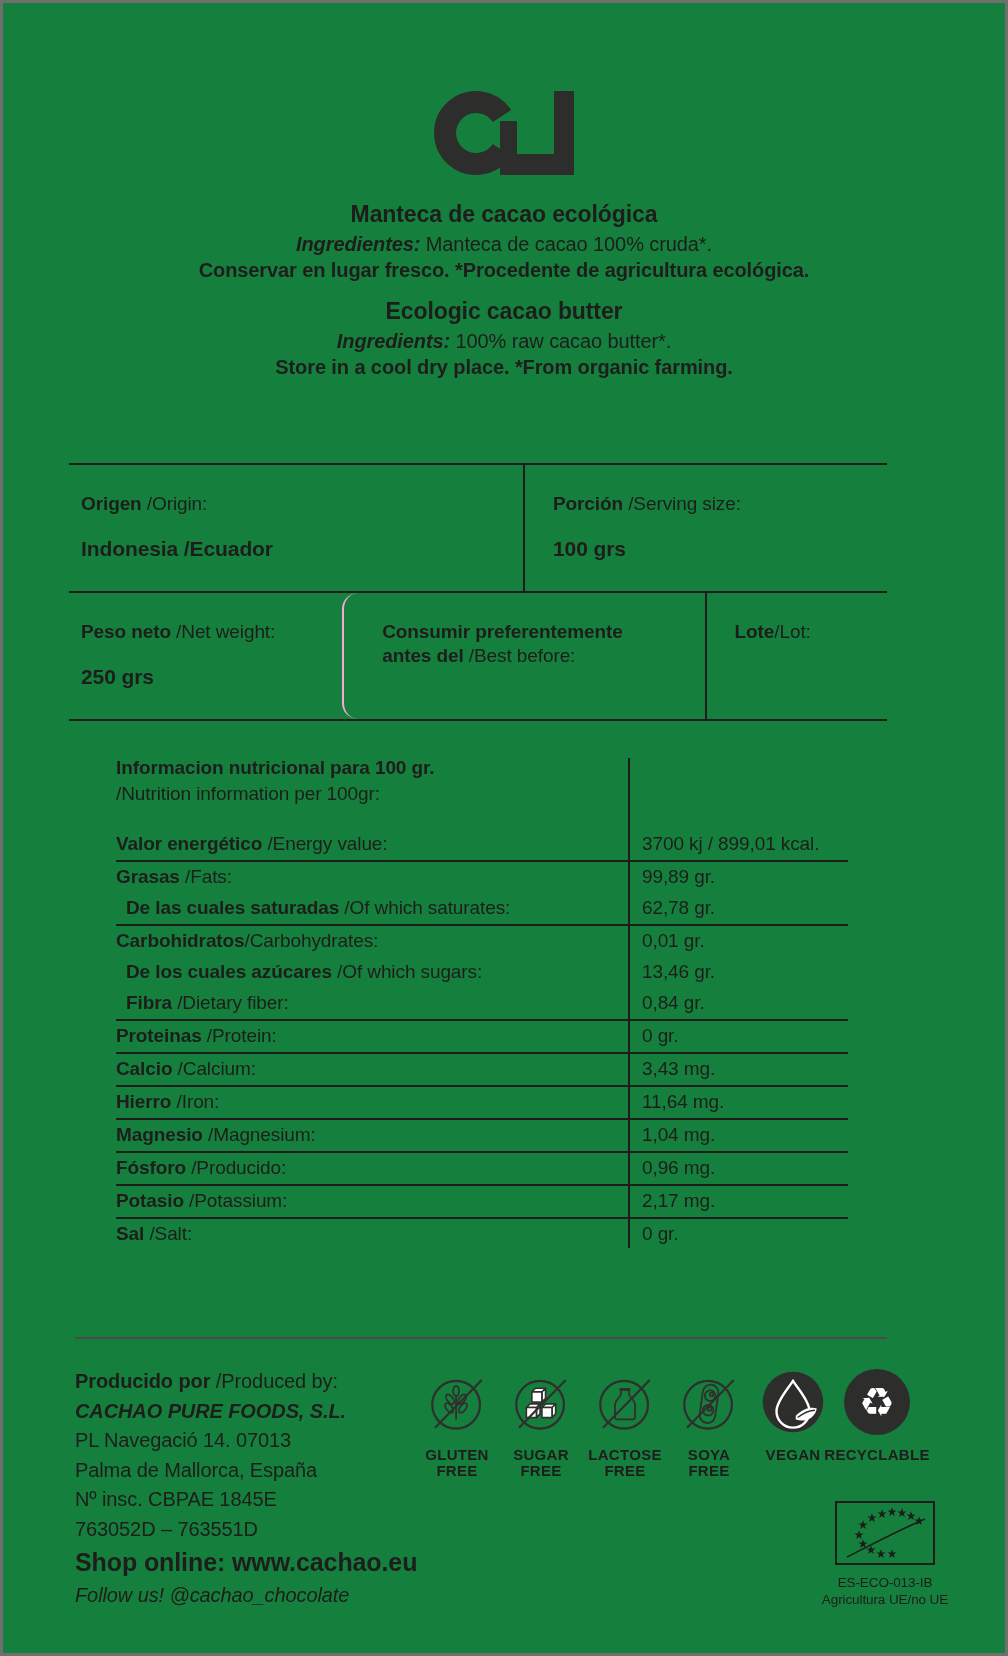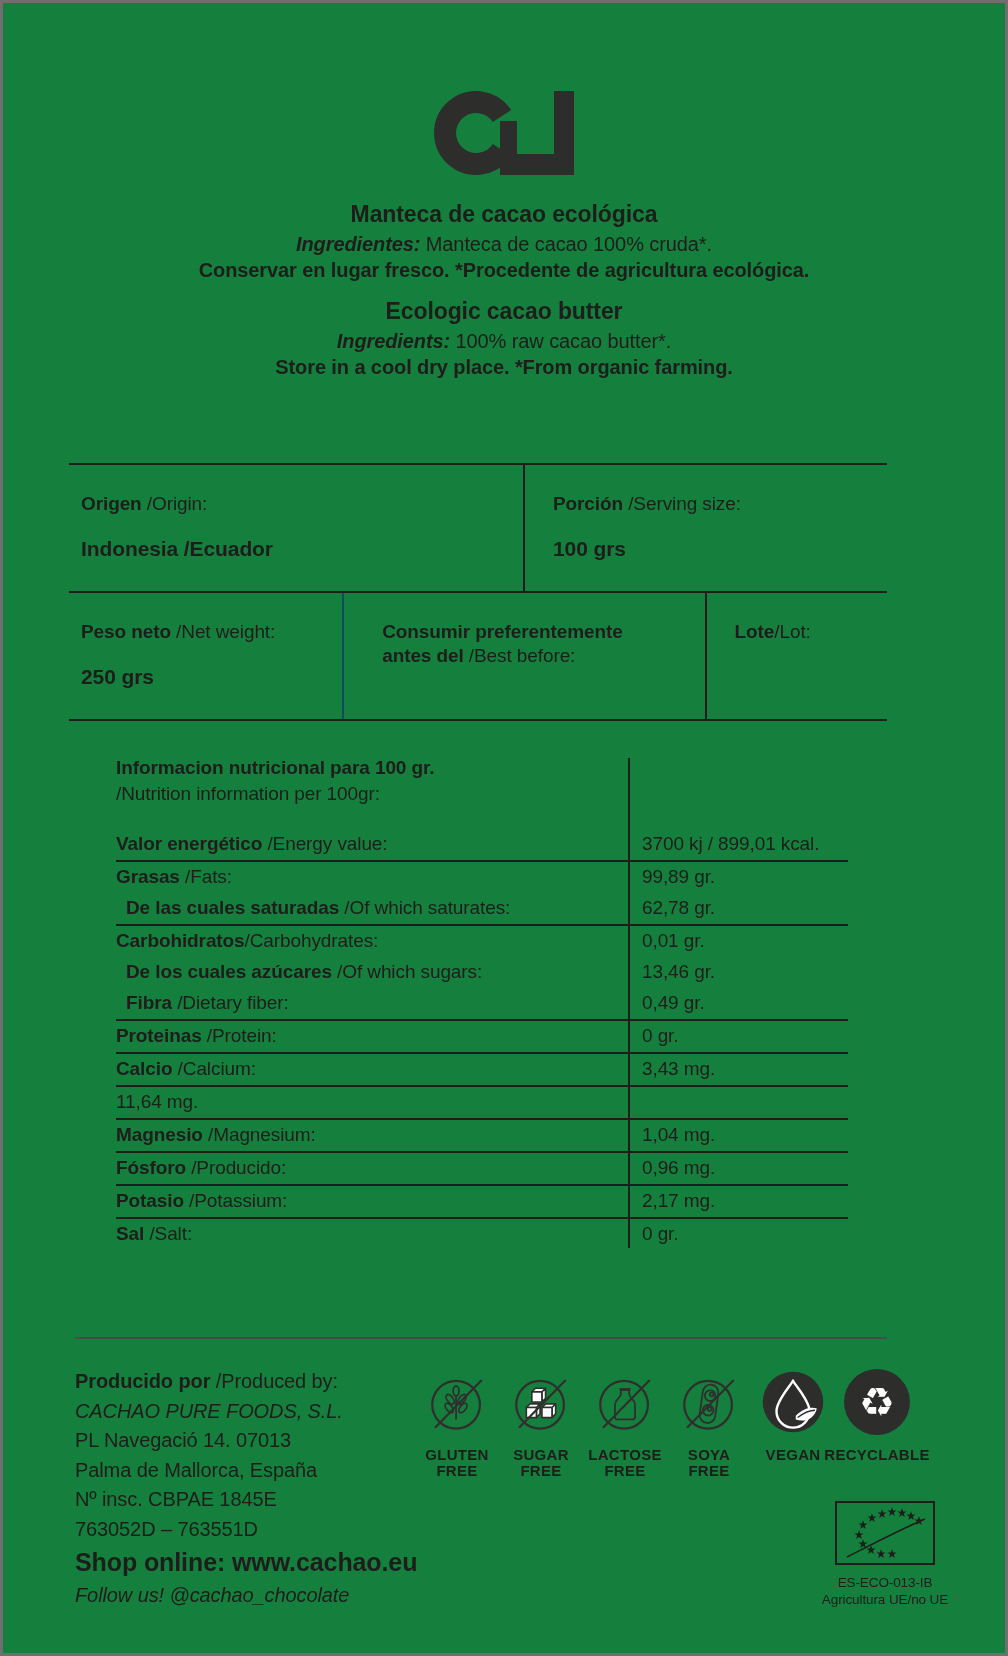--- a/index.html
+++ b/index.html
@@ -3,21 +3,21 @@
 <meta charset="utf-8">
 <style>
   html,body{margin:0;padding:0;background:#e8e8e8;}
   .page{
     position:relative;width:1008px;height:1656px;margin:0 auto;
     background:#15803d;box-sizing:border-box;border:3px solid #6f6f6f;
     font-family:"Liberation Sans",sans-serif;color:#1d1d1b;overflow:hidden;
     letter-spacing:-0.1px;
   }
   .b{font-weight:bold;}
-  .i{font-style:italic;}
+  .i{font-style:italic;font-weight:bold;}
   .bi{font-weight:bold;font-style:italic;}
 
   
   .logo{position:absolute;top:88px;left:50%;transform:translateX(-50%);}
 
   
   .es-block{position:absolute;top:197px;left:0;right:0;text-align:center;}
   .en-block{position:absolute;top:294px;left:0;right:0;text-align:center;}
   .title{font-size:23px;font-weight:bold;line-height:28px;margin-bottom:3px;}
   .tline{font-size:20px;line-height:26px;}
@@ -26,21 +26,21 @@
   .itable{position:absolute;left:66px;top:460px;width:818px;}
   .irow{display:flex;border-top:2px solid #1d1d1b;box-sizing:border-box;}
   .irow1{height:128px;}
   .irow2{height:130px;border-bottom:2px solid #1d1d1b;}
   .icell{box-sizing:border-box;padding:27px 0 0 12px;}
   .icell .lab{font-size:19px;line-height:24px;}
   .icell .val{font-size:21px;font-weight:bold;margin-top:21px;}
   .c-origin{width:55.5%;}
   .c-serving{width:44.5%;border-left:2px solid #1d1d1b;padding-left:28px;}
   .c-net{width:33.4%;}
-  .c-bb{width:44.3%;border-left:2px solid #0c4a6e;padding-left:38px;}
+  .c-bb{width:44.3%;border-left:2px solid #f9a8d4;padding-left:38px;border-radius:16px;}
   .c-lot{width:22.3%;border-left:2px solid #1d1d1b;padding-left:28px;}
 
   
   .ntable{position:absolute;left:113px;top:752px;width:732px;}
   .nvline{position:absolute;left:512px;top:3px;bottom:2px;width:2px;background:#1d1d1b;}
   .nhead{font-size:19px;line-height:26px;margin-bottom:22px;}
   .nrow{display:flex;font-size:19px;line-height:24px;padding:3px 0 4px;gap:14px;}
   .nrow.rule{border-bottom:2px solid #1d1d1b;}
   .nlabel{flex:0 0 512px;box-sizing:border-box;padding-right:24px;}
   .nlabel.indent{padding-left:10px;}
@@ -146,34 +146,35 @@
           <div class="nvalue">0,01 gr.</div>
         </div>
 
         <div class="nrow">
           <div class="nlabel indent"><span class="b">De los cuales azúcares</span><span> /Of which sugars:</span></div>
           <div class="nvalue">13,46 gr.</div>
         </div>
 
         <div class="nrow rule">
           <div class="nlabel indent"><span class="b">Fibra</span><span> /Dietary fiber:</span></div>
-          <div class="nvalue">0,49 gr.</div>
+          <div class="nvalue">0,84 gr.</div>
         </div>
 
         <div class="nrow rule">
           <div class="nlabel"><span class="b">Proteinas</span><span> /Protein:</span></div>
           <div class="nvalue">0 gr.</div>
         </div>
 
         <div class="nrow rule">
           <div class="nlabel"><span class="b">Calcio</span><span> /Calcium:</span></div>
           <div class="nvalue">3,43 mg.</div>
         </div>
 
         <div class="nrow rule">
+          <div class="nlabel"><span class="b">Hierro</span><span> /Iron:</span></div>
           <div class="nvalue">11,64 mg.</div>
         </div>
 
         <div class="nrow rule">
           <div class="nlabel"><span class="b">Magnesio</span><span> /Magnesium:</span></div>
           <div class="nvalue">1,04 mg.</div>
         </div>
 
         <div class="nrow rule">
           <div class="nlabel"><span class="b">Fósforo</span><span> /Producido:</span></div>

